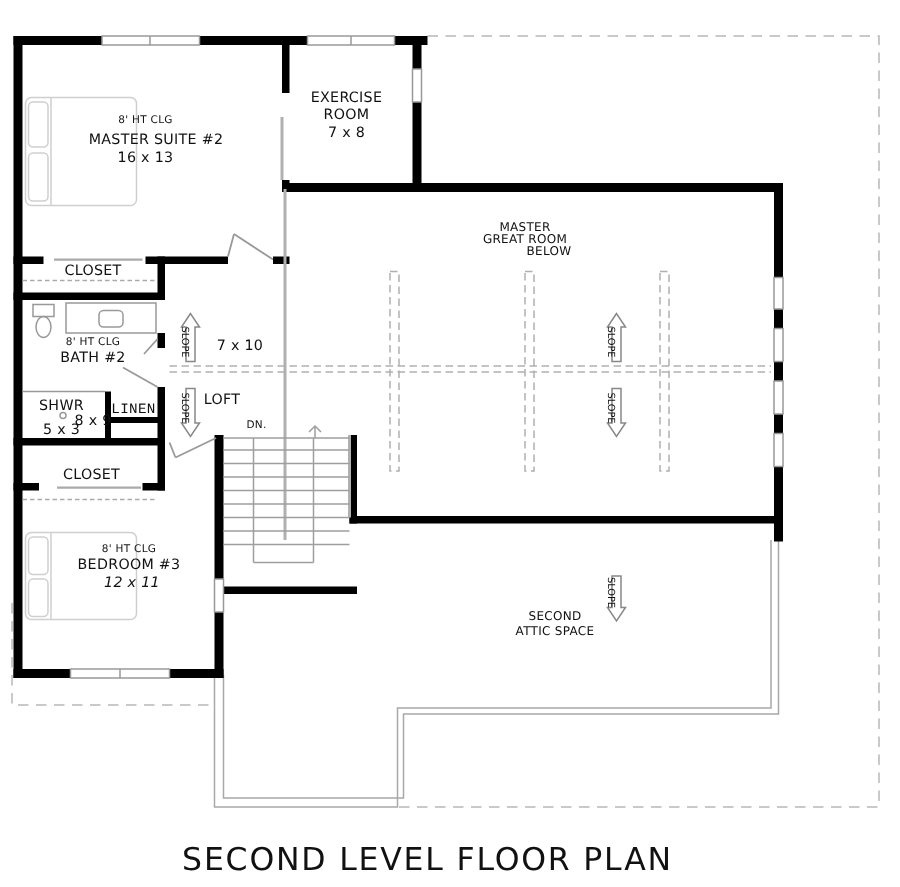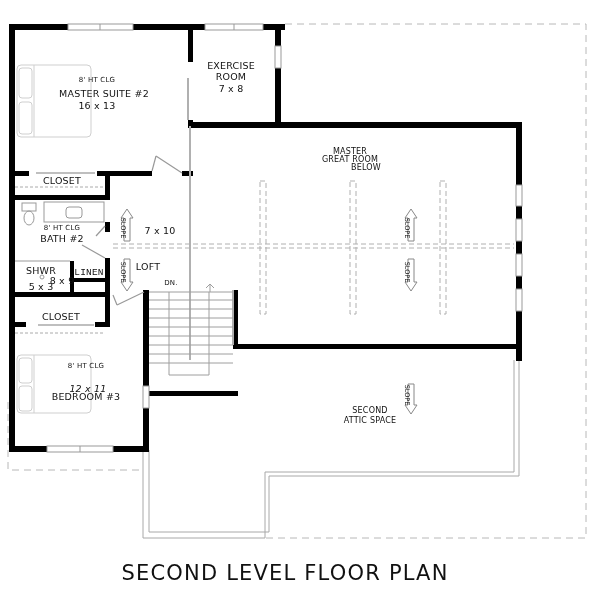--- a/index.html
+++ b/index.html
@@ -202,21 +202,21 @@
 <div class="lbl room" style="left:62px;top:245px;margin-top:31px;">8 x 9</div>
 
 <div class="lbl room" style="left:41px;top:266px;">SHWR</div>
 <div class="lbl room" style="left:41px;top:282px;">5 x 3</div>
 
 <div class="lbl room" style="left:89px;top:268px;font-family:Liberation Mono, monospace;">LINEN</div>
 
 <div class="lbl room" style="left:61px;top:312px;">CLOSET</div>
 
 <div class="lbl small" style="left:86px;top:363px;">8' HT CLG</div>
-<div class="lbl room" style="left:86px;top:392px;">BEDROOM #3</div>
+<div class="lbl room" style="left:86px;top:372px;">BEDROOM #3</div>
 <div class="lbl room" style="left:88px;top:384px;font-style:italic;">12 x 11</div>
 
 <div class="lbl small" style="left:370px;top:407px;font-size:8px;">SECOND</div>
 <div class="lbl small" style="left:370px;top:417px;font-size:8px;text-align:center;">ATTIC SPACE</div>
 
 <div class="lbl small" style="left:171px;top:280px;">DN.</div>
 
 <div class="lbl title" style="left:285px;top:562px;">SECOND LEVEL FLOOR PLAN</div>
 
 </body></html>

